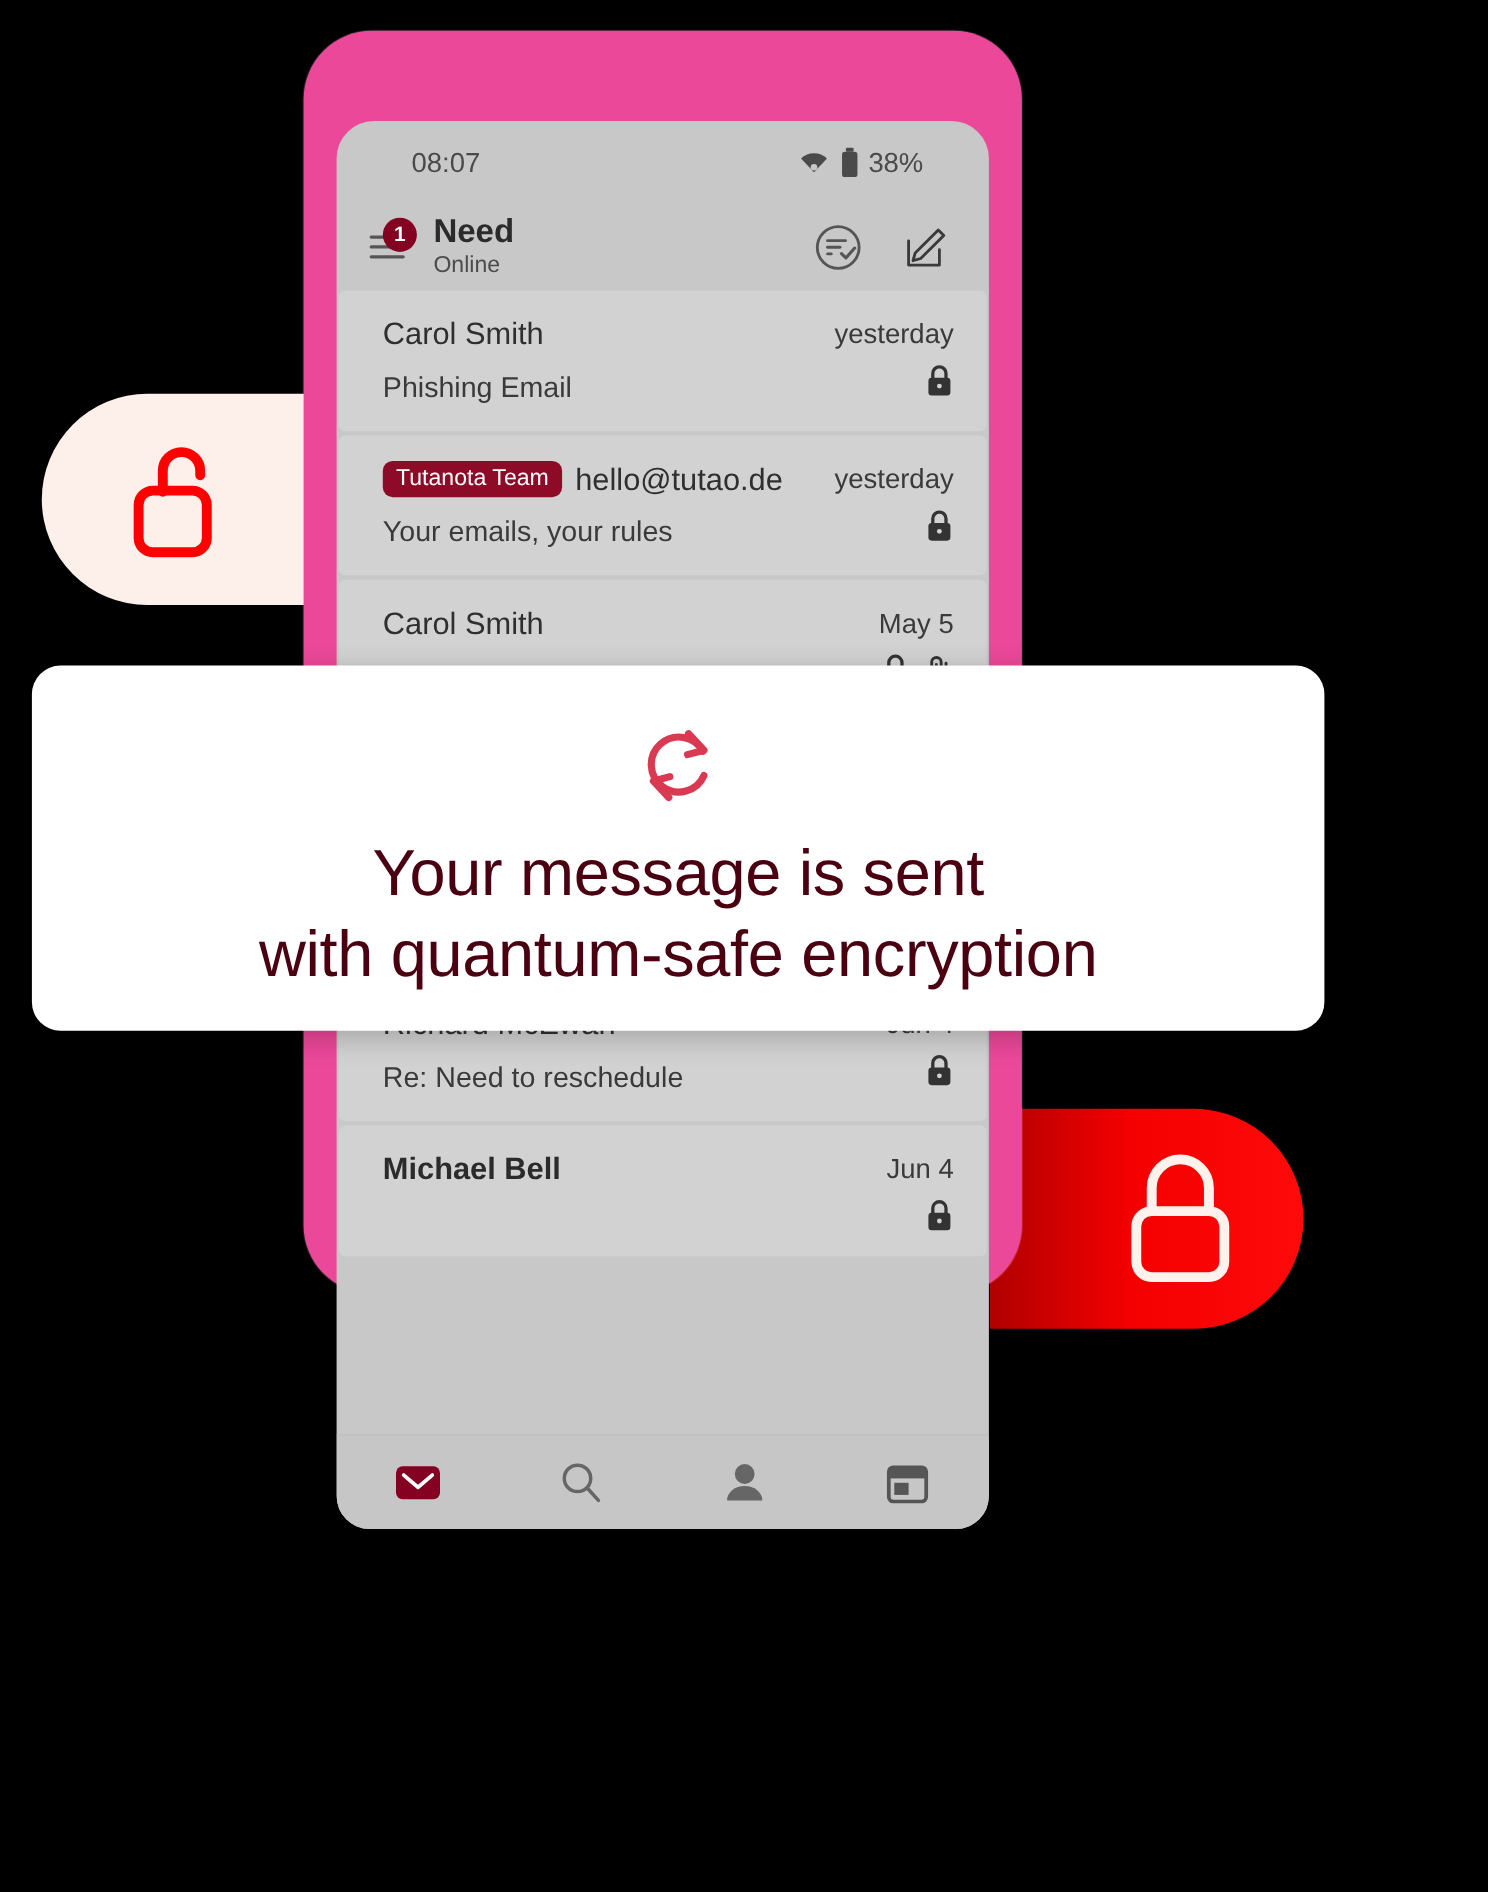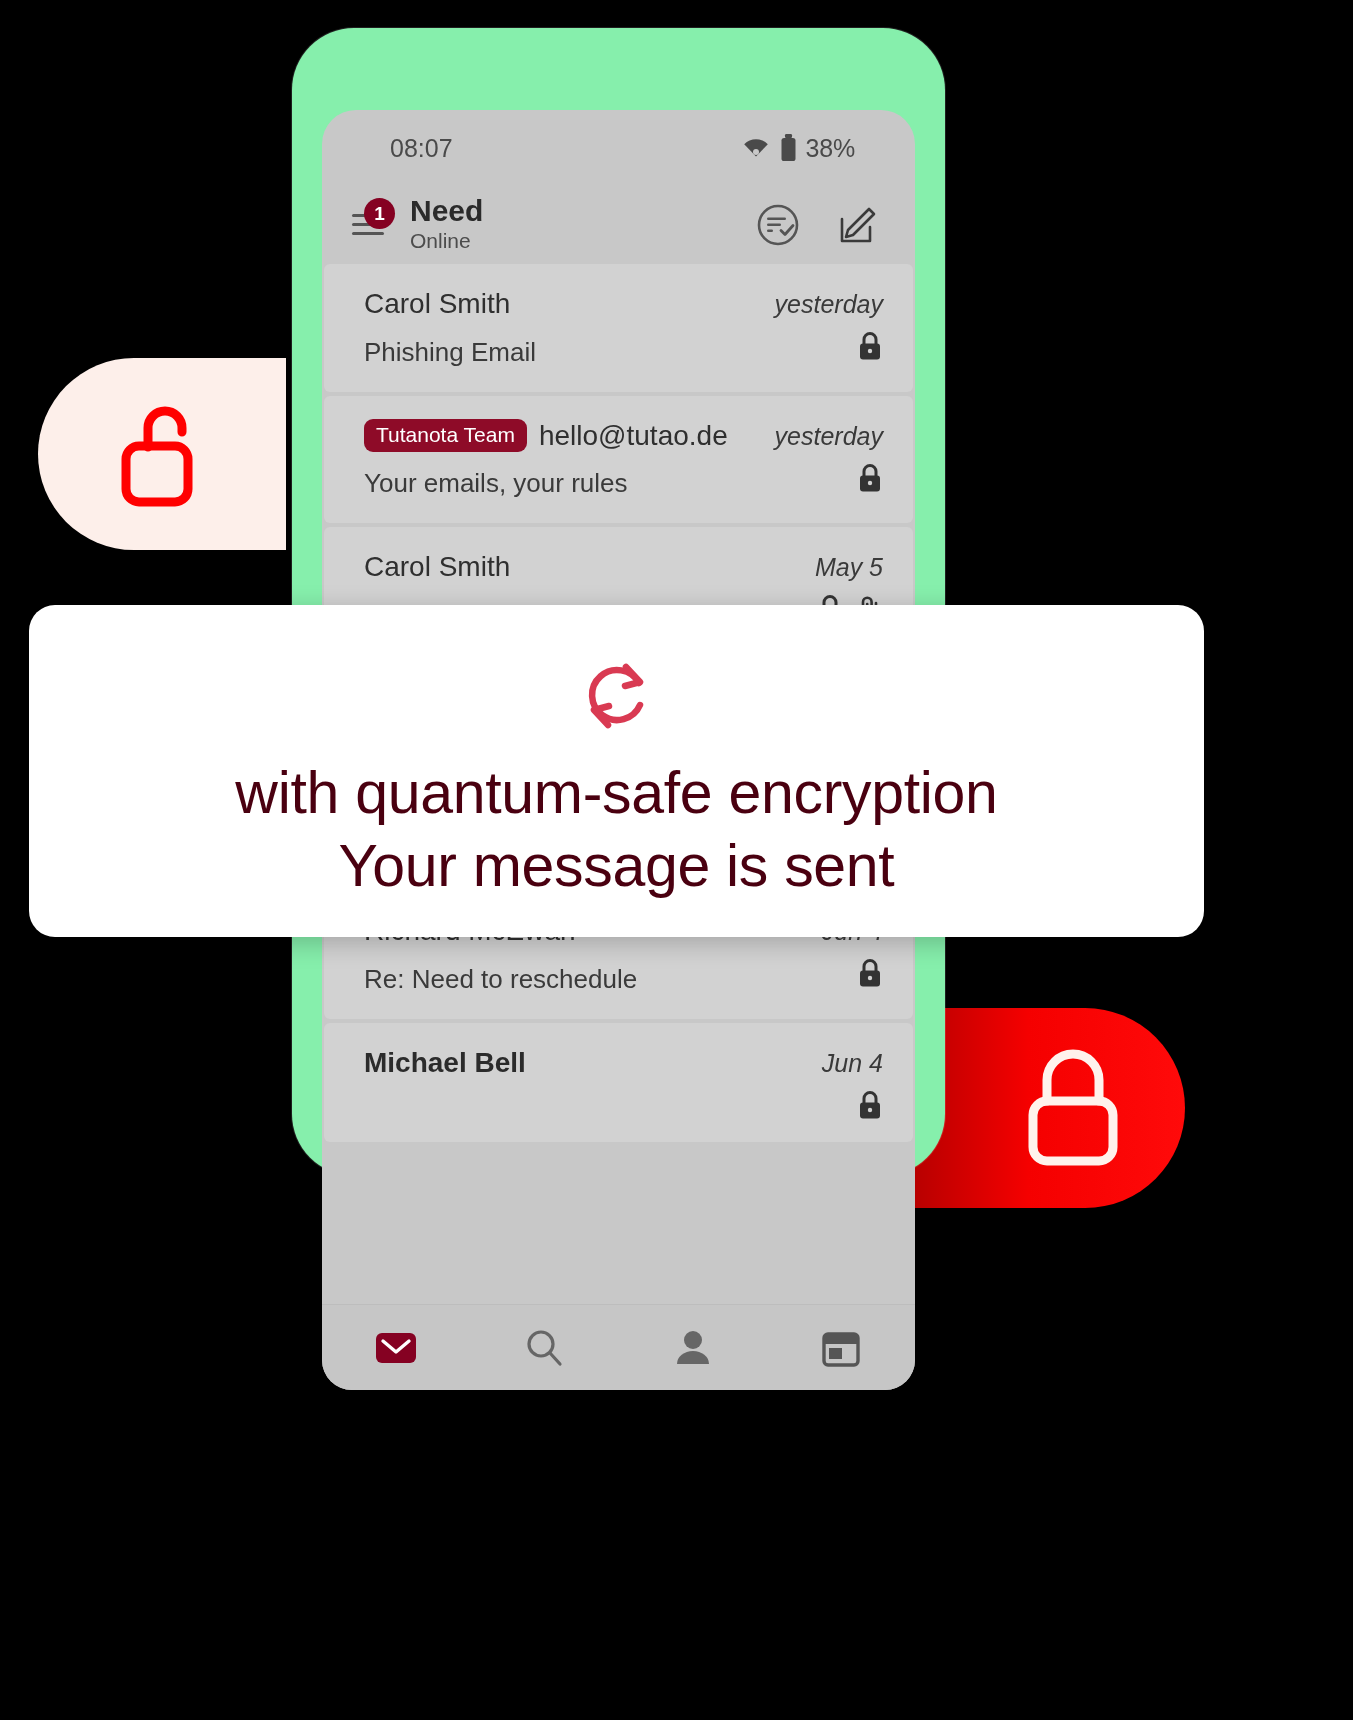--- a/index.html
+++ b/index.html
@@ -25,23 +25,23 @@
   .pill-right {
     left: 900px; top: 1008px;
     width: 285px; height: 200px;
     background: linear-gradient(90deg, #B00000 0%, #F50000 45%, #FF0A0A 100%);
     border-radius: 0 100px 100px 0;
   }
 
   
   .phone {
     position: absolute;
-    left: 292px; top: 28px;
+    left: 276px; top: 28px;
     width: 653px; height: 1148px;
-    background: #86efac;
+    background: #ec4899;
     border-radius: 62px;
     box-shadow: 0 0 0 1px rgba(255,255,255,0.12);
   }
   .screen {
     position: absolute;
     left: 30px; top: 82px;
     width: 593px; height: 1280px;
     background: #C8C8C8;
     border-radius: 34px 34px 30px 30px;
     overflow: hidden;
@@ -108,21 +108,20 @@
   .mailrow.unread .mail-line2 .subject { font-weight:700; color:#2B2B2B; }
   .dot { width:12px; height:12px; border-radius:50%; background:#850122; flex:0 0 auto; }
   .tag {
     background:#8E0B28; color:#fff; font-size:21px; font-weight:400;
     border-radius:9px; padding:4px 12px 5px; line-height:1.15; white-space:nowrap;
   }
   .mail-right {
     flex:0 0 auto; margin-left:16px;
     display:flex; flex-direction:column; align-items:flex-end; gap:12px;
     padding-top:4px;
-    font-style:italic;
   }
   .mail-date { font-size:25px; color:#3A3A3A; white-space:nowrap; }
   .mail-icons { display:flex; align-items:center; gap:14px; }
 
   
   .bottomnav {
     flex:0 0 auto; height: 86px;
     background:#C6C6C6;
     display:flex; align-items:center;
     border-top:1px solid #BDBDBD;
@@ -391,18 +390,18 @@
 
   <div class="overlay">
     <div class="sync-icon">
       <svg width="86" height="86" viewBox="0 0 86 86">
         <path d="M65 30 A25 25 0 1 0 66 52" fill="none" stroke="#D93A52" stroke-width="6.5" stroke-linecap="round"></path>
         <path d="M52 14 L66 29 L51 33" fill="none" stroke="#D93A52" stroke-width="6.5" stroke-linecap="round" stroke-linejoin="round"></path>
         <path d="M34 72 L20 57 L35 53" fill="none" stroke="#D93A52" stroke-width="6.5" stroke-linecap="round" stroke-linejoin="round"></path>
       </svg>
     </div>
     <div class="overlay-text">
+      <div>Your message is sent</div>
       <div>with quantum-safe encryption</div>
-      <div>Your message is sent</div>
     </div>
   </div>
 
 </div>
 
 </body></html>

